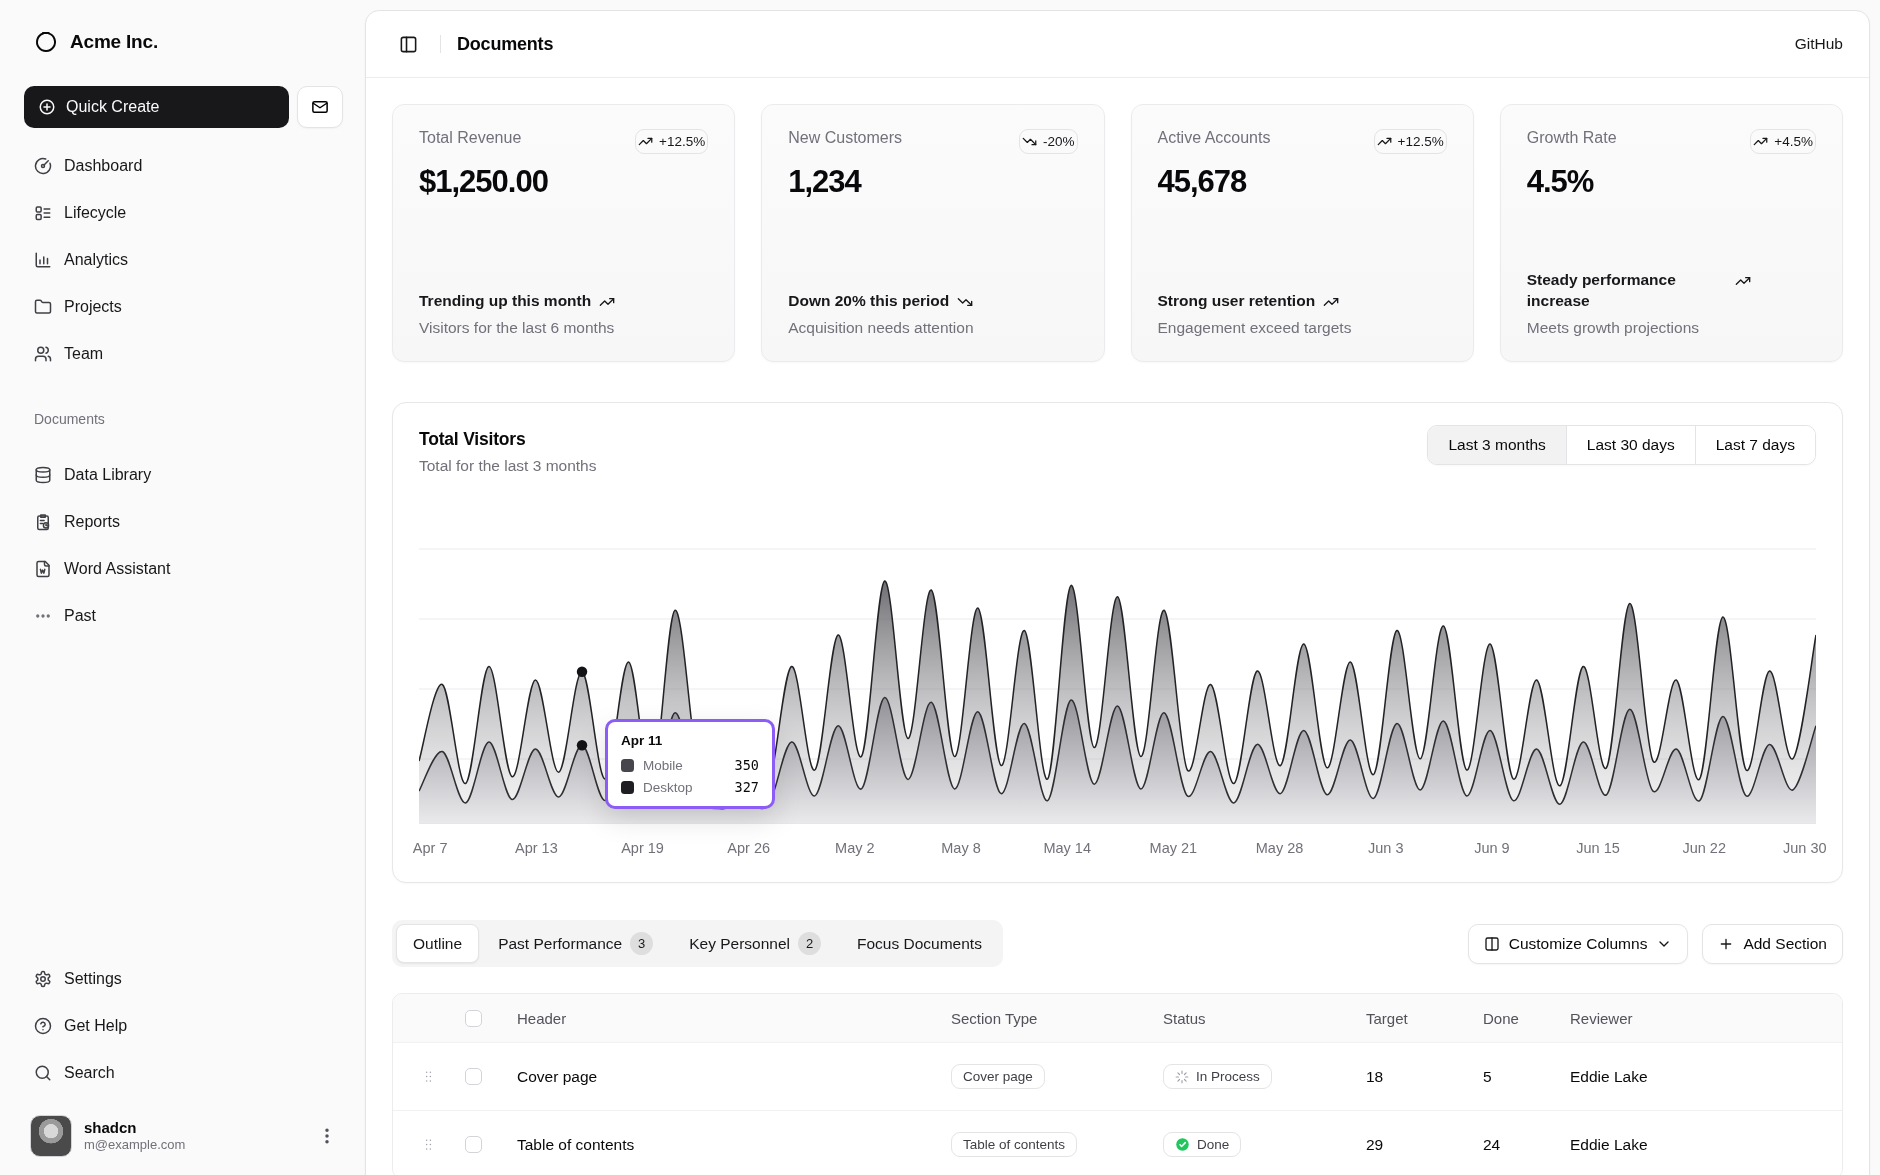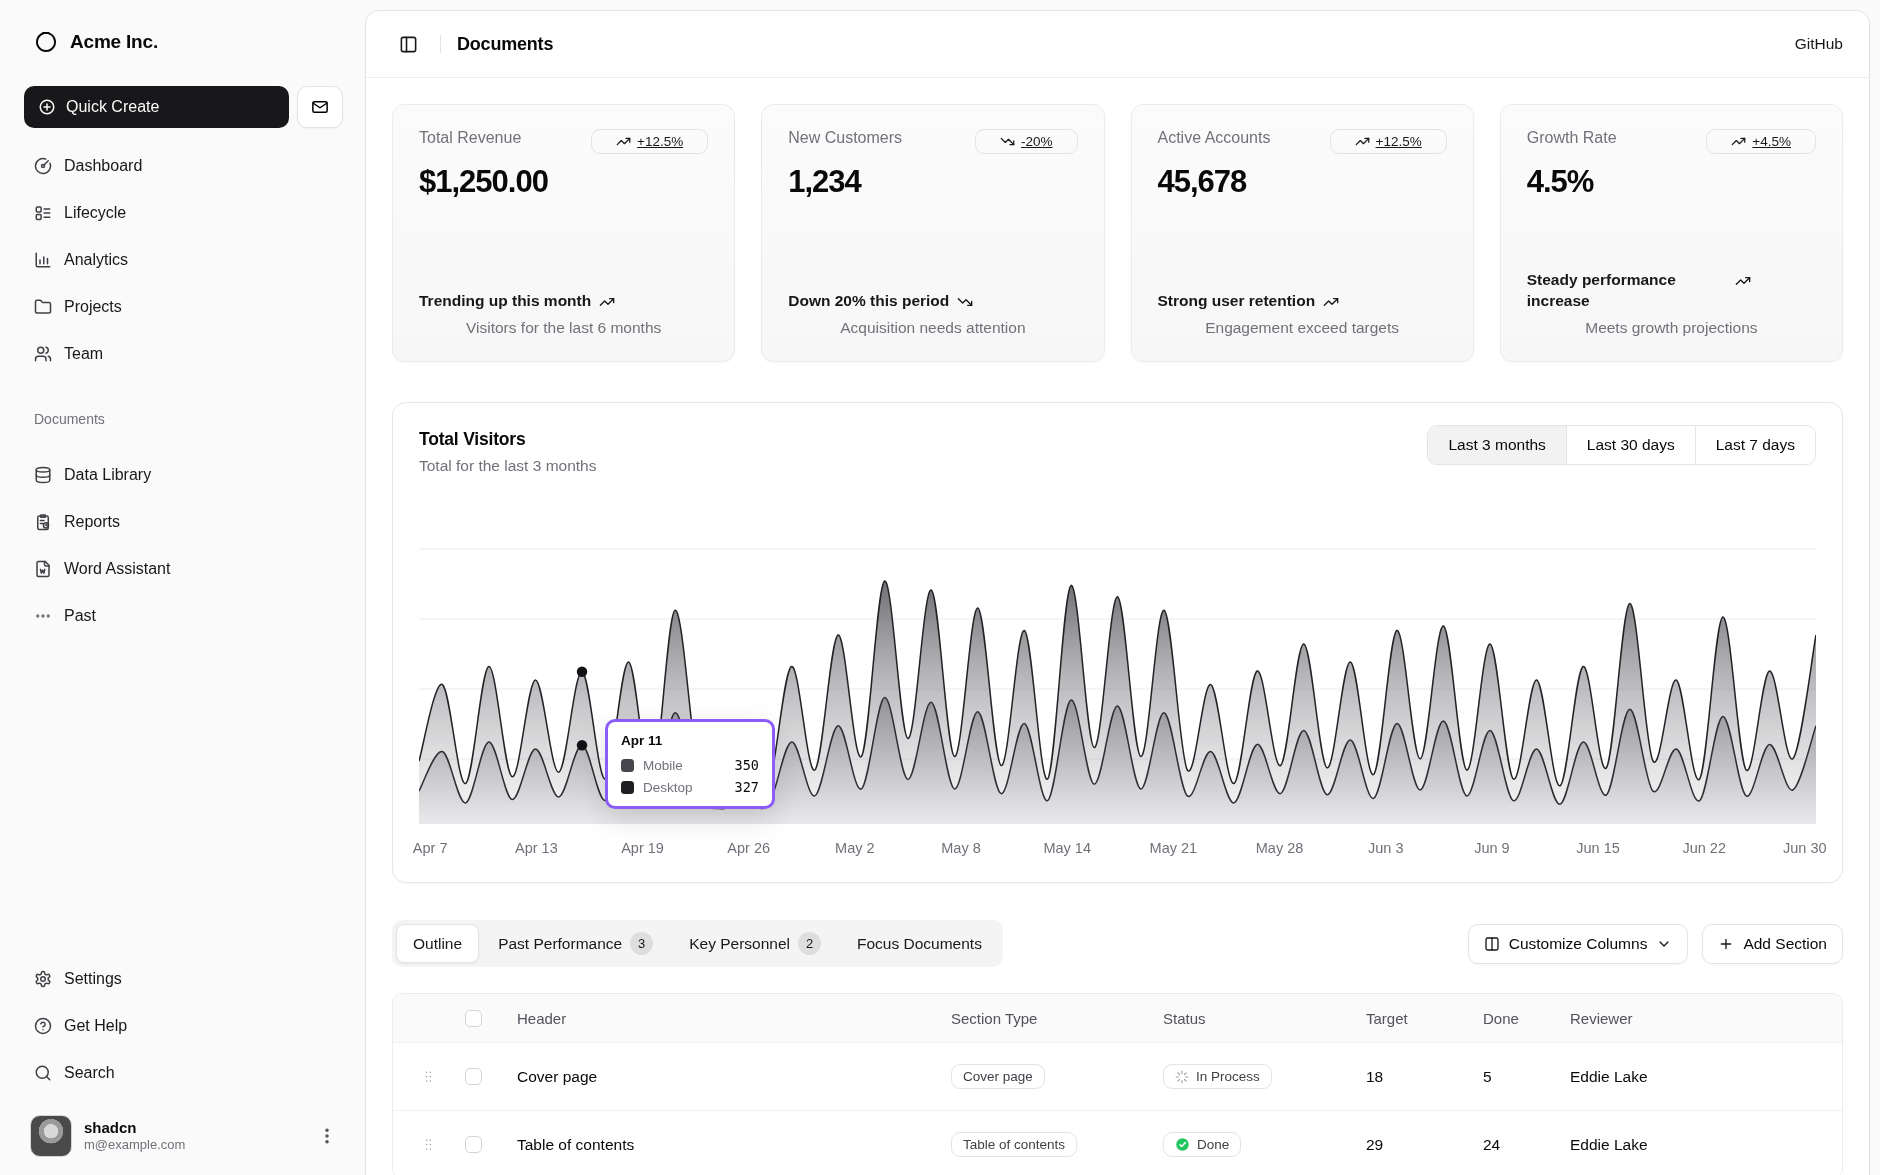--- a/index.html
+++ b/index.html
@@ -36,28 +36,28 @@
   .panel-toggle { width:32px; height:32px; display:flex; align-items:center; justify-content:center; border-radius:8px; cursor:pointer; color:#18181b; }
   .vdiv { width:1px; height:18px; background:#e4e4e7; margin:0 16px; }
   .m-title { font-size:18px; font-weight:600; letter-spacing:-0.2px; }
   .gh-link { margin-left:auto; font-size:15.5px; color:#18181b; text-decoration:none; cursor:pointer; }
 
   
   .cards { display:grid; grid-template-columns:repeat(4,1fr); gap:26px; padding:26px 26px 0 26px; }
   .card { background:linear-gradient(180deg,#fbfbfc 0%,#f7f7f8 100%); border:1px solid #ebebee; border-radius:12px; padding:24px 26px; min-height:258px; display:flex; flex-direction:column; box-shadow:0 1px 2px rgba(0,0,0,.03); }
   .card-top { display:flex; align-items:flex-start; justify-content:space-between; }
   .card-label { font-size:16px; color:#71717a; }
-  .trend-badge { display:flex; align-items:center; gap:6px; border:1px solid #e4e4e7; border-radius:9px; padding:4px 24px; font-size:13.5px; color:#18181b; background:transparent;text-decoration:underline; }
+  .trend-badge { display:flex; align-items:center; gap:6px; border:1px solid #e4e4e7; border-radius:9px; padding:4px 2px; font-size:13.5px; color:#18181b; background:transparent; }
   .trend-badge .ic { width:15px; height:15px; color:#18181b; }
   .card-value { font-size:31px; font-weight:700; letter-spacing:-1px; margin-top:10px; }
   .card-foot { margin-top:auto; }
   .cf1 { display:flex; align-items:flex-start; gap:8px; font-size:15.5px; font-weight:600; color:#18181b; line-height:1.35; }
   .cf1 .ic { width:16px; height:16px; margin-top:3px; color:#18181b; flex:0 0 16px; }
   .cf1 span { max-width:200px; }
-  .cf2 { font-size:15.5px; color:#71717a; margin-top:7px;text-align:center; }
+  .cf2 { font-size:15.5px; color:#71717a; margin-top:7px; }
 
   
   .chart-card { margin:40px 26px 0 26px; border:1px solid #e7e7ea; border-radius:14px; background:#fff; padding:26px 26px 20px 26px; position:relative; box-shadow:0 1px 2px rgba(0,0,0,.03); }
   .cc-title { font-size:17.5px; font-weight:700; letter-spacing:-0.2px; }
   .cc-sub { font-size:15.5px; color:#71717a; margin-top:7px; }
   .range-group { position:absolute; right:26px; top:22px; display:flex; border:1px solid #e4e4e7; border-radius:10px; overflow:hidden; background:#fff; box-shadow:0 1px 2px rgba(0,0,0,.03); }
   .range-btn { padding:10px 20px; font-size:15.5px; font-family:inherit; background:#fff; border:none; border-left:1px solid #e4e4e7; color:#09090b; cursor:pointer; white-space:nowrap; }
   .range-btn:first-child { border-left:none; }
   .range-btn.active { background:#f2f2f3; }
   .chart-wrap { position:relative; margin-top:34px; height:315px; }

